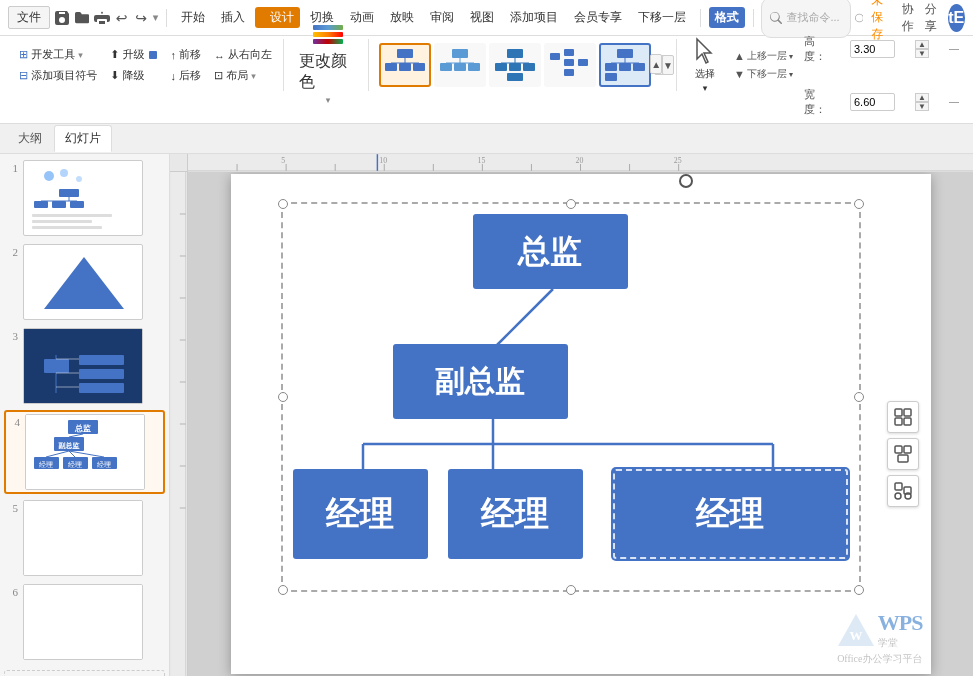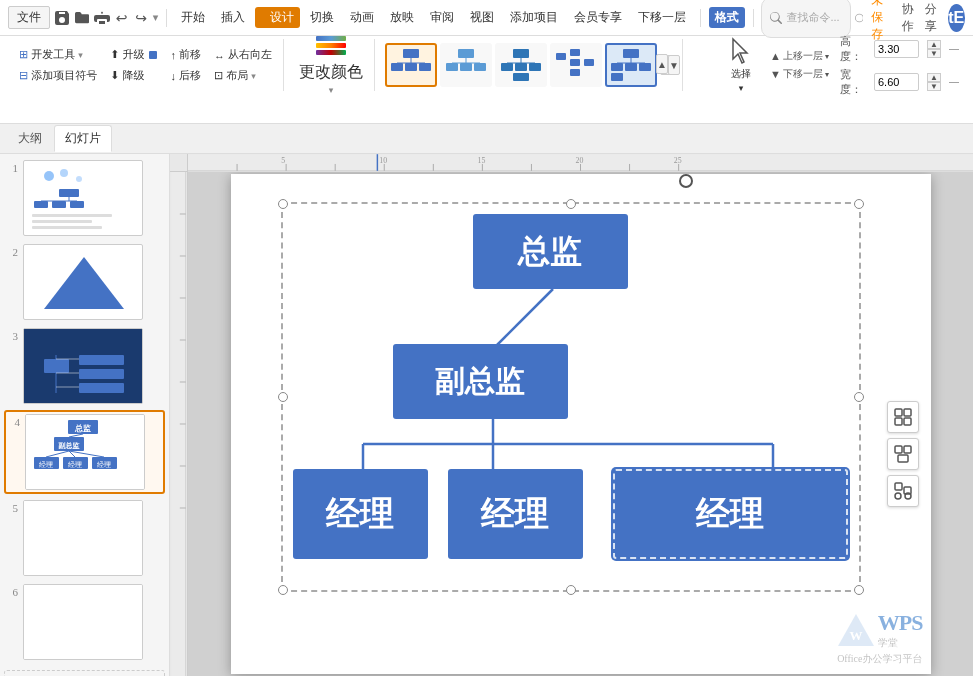--- a/index.html
+++ b/index.html
@@ -152,22 +152,23 @@
       white-space: nowrap;
     }
     .size-group {
       display: flex;
       flex-direction: column;
       gap: 3px;
     }
     .size-row {
       display: flex;
       align-items: center;
-      gap: 8px;
+      gap: 20px;
       font-size: 11px;
+      margin-top: 20px;
     }
     .size-label { color: #555; width: 26px; }
     .size-input {
       width: 45px; height: 18px;
       border: 1px solid #ccc;
       padding: 0 3px;
       font-size: 11px;
       border-radius: 2px;
     }
     .size-stepper {

